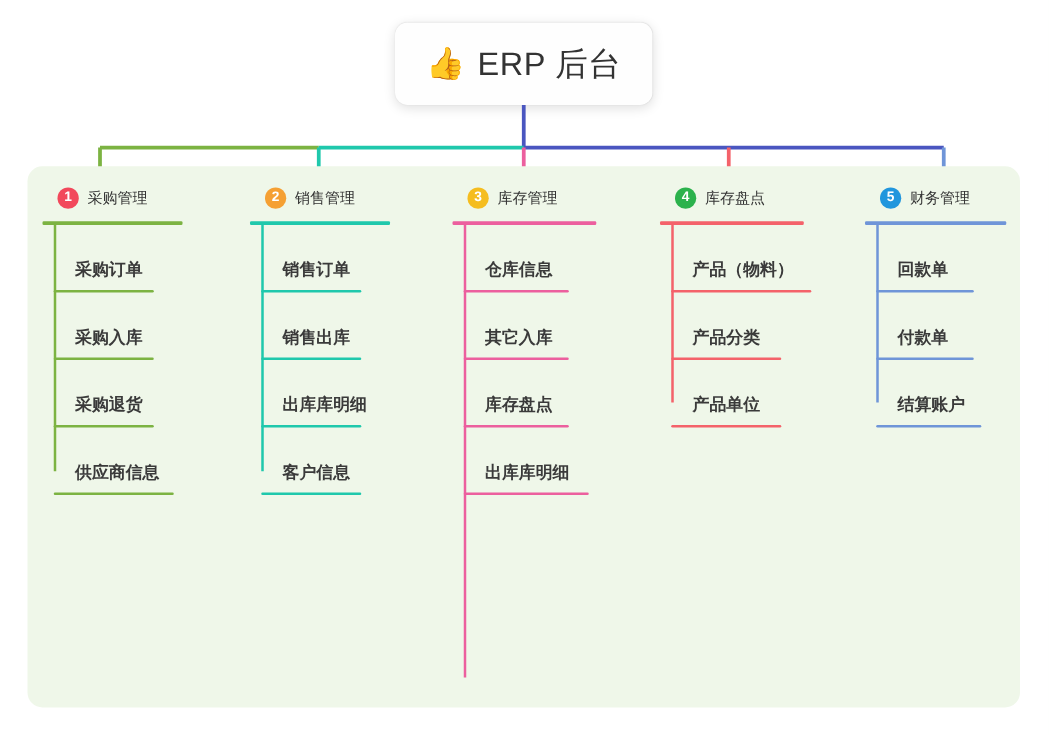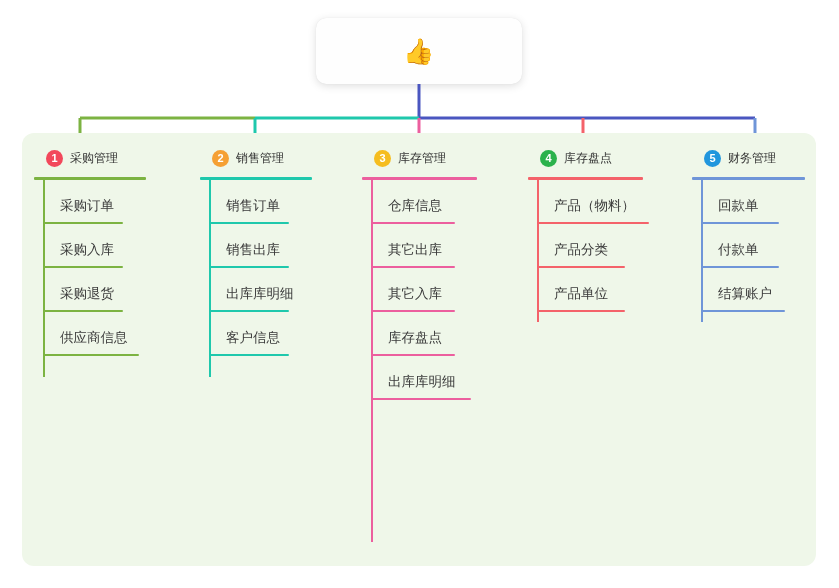--- a/index.html
+++ b/index.html
@@ -109,22 +109,23 @@
     margin-top: 0;
   }
   .spine {
     position: absolute;
     left: 9px;
     top: 0;
     width: 2px;
   }
   .leaf {
     position: relative;
-    height: 44px;
+    height: 54px;
     box-sizing: border-box;
+    font-weight: bold;
   }
   .leaf-label {
     position: absolute;
     left: 26px;
     bottom: 9px;
     font-size: 13.5px;
     color: #3a3a3a;
     white-space: nowrap;
   }
   .leaf-rule {
@@ -135,20 +136,21 @@
     border-radius: 1px;
   }
 </style>
 </head>
 <body>
 
 <div id="canvas">
 
   <div class="root-card">
     <span class="root-emoji">👍</span>
+    <span class="root-title">ERP 后台</span>
   </div>
 
   <svg id="connectors">
       <line x1="419" y1="84" x2="419" y2="118" stroke="#4a56c0" stroke-width="3"></line>
       <line x1="80" y1="118" x2="255" y2="118" stroke="#7cb342" stroke-width="3"></line>
       <line x1="255" y1="118" x2="419" y2="118" stroke="#1fc8ac" stroke-width="3"></line>
       <line x1="419" y1="118" x2="755" y2="118" stroke="#4a56c0" stroke-width="3"></line>
       <line x1="80" y1="118" x2="80" y2="150" stroke="#7cb342" stroke-width="3"></line>
       <line x1="255" y1="118" x2="255" y2="150" stroke="#1fc8ac" stroke-width="3"></line>
       <line x1="419" y1="118" x2="419" y2="150" stroke="#ec5f9e" stroke-width="3"></line>
@@ -217,24 +219,20 @@
           <span class="branch-title">库存管理</span>
         </div>
         <div class="branch-rule" style="background: rgb(236, 95, 158); width: 115px;"></div>
         <div class="leaves">
           <div class="spine" style="background: rgb(236, 95, 158); height: 362px;"></div>
           <div class="leaf">
             <span class="leaf-label">仓库信息</span>
             <div class="leaf-rule" style="background: rgb(236, 95, 158); width: 84px;"></div>
           </div>
           <div class="leaf">
-            <span class="leaf-label">其它出库</span>
-            <div class="leaf-rule" style="background: rgb(236, 95, 158); width: 84px;"></div>
-          </div>
-          <div class="leaf">
             <span class="leaf-label">其它入库</span>
             <div class="leaf-rule" style="background: rgb(236, 95, 158); width: 84px;"></div>
           </div>
           <div class="leaf">
             <span class="leaf-label">库存盘点</span>
             <div class="leaf-rule" style="background: rgb(236, 95, 158); width: 84px;"></div>
           </div>
           <div class="leaf">
             <span class="leaf-label">出库库明细</span>
             <div class="leaf-rule" style="background: rgb(236, 95, 158); width: 100px;"></div>

